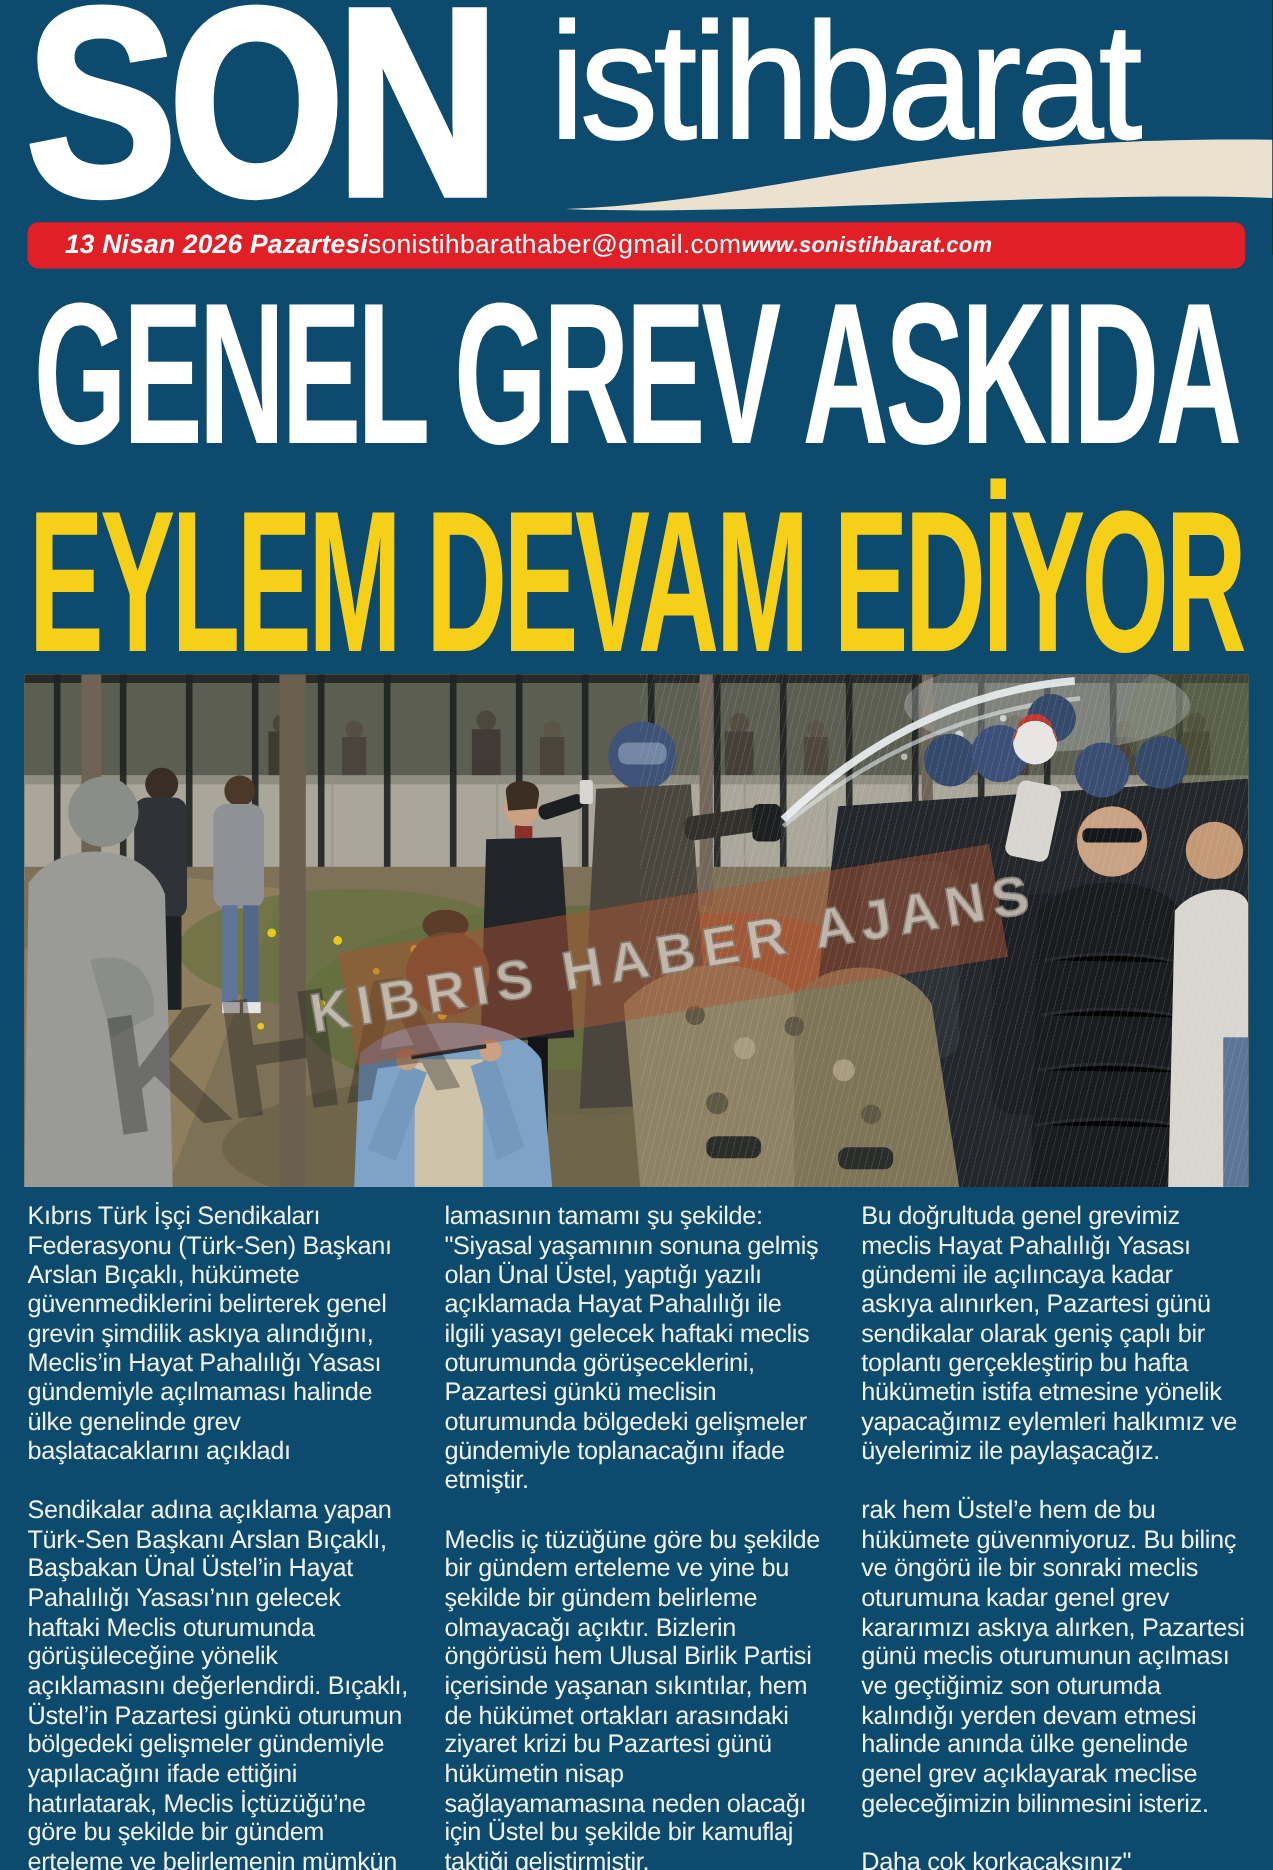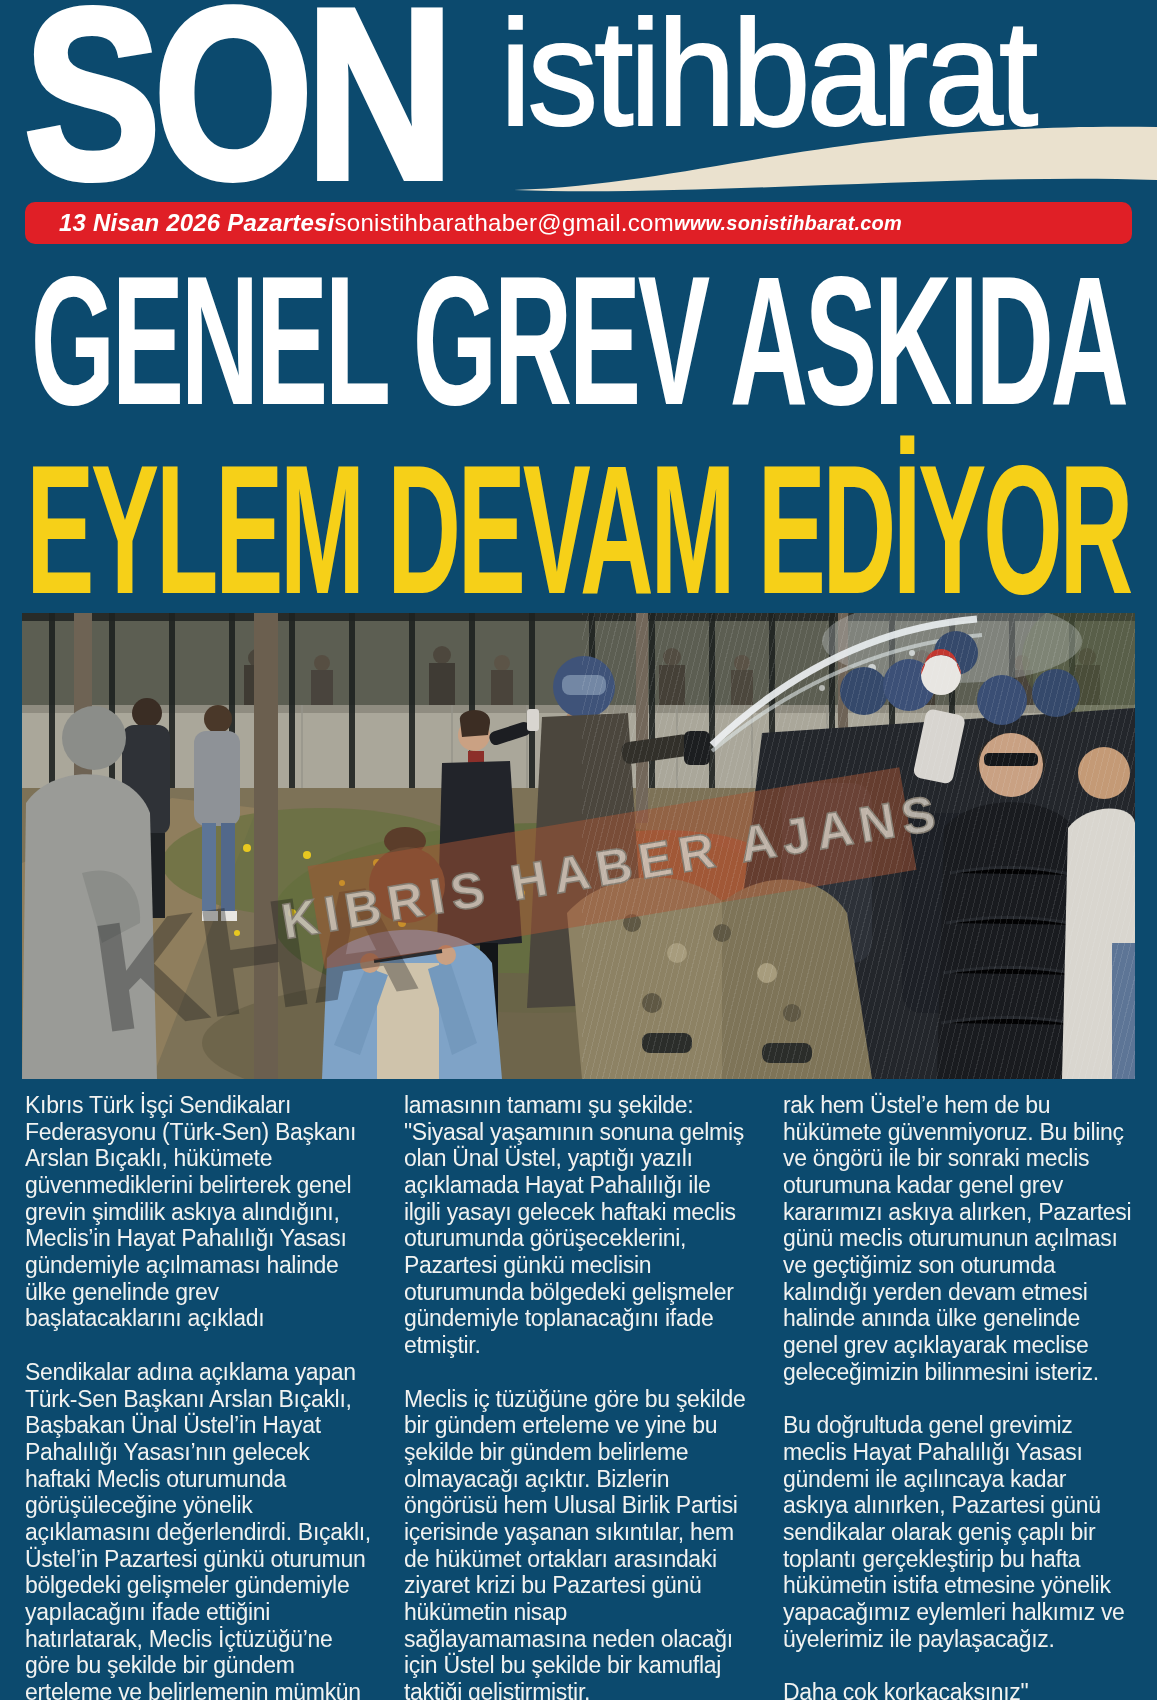--- a/index.html
+++ b/index.html
@@ -328,19 +328,19 @@
       <p>Kıbrıs Türk İşçi Sendikaları Federasyonu (Türk-Sen) Başkanı Arslan Bıçaklı, hükümete güvenmediklerini belirterek genel grevin şimdilik askıya alındığını, Meclis’in Hayat Pahalılığı Yasası gündemiyle açılmaması halinde ülke genelinde grev başlatacaklarını açıkladı</p>
       <p style="margin-bottom:0;">Sendikalar adına açıklama yapan Türk-Sen Başkanı Arslan Bıçaklı, Başbakan Ünal Üstel’in Hayat Pahalılığı Yasası’nın gelecek haftaki Meclis oturumunda görüşüleceğine yönelik açıklamasını değerlendirdi. Bıçaklı, Üstel’in Pazartesi günkü oturumun bölgedeki gelişmeler gündemiyle yapılacağını ifade ettiğini hatırlatarak, Meclis İçtüzüğü’ne göre bu şekilde bir gündem erteleme ve belirlemenin mümkün olmadığını kaydetti.</p>
 
     </div>
     <div class="col">
       <p>lamasının tamamı şu şekilde: "Siyasal yaşamının sonuna gelmiş olan Ünal Üstel, yaptığı yazılı açıklamada Hayat Pahalılığı ile ilgili yasayı gelecek haftaki meclis oturumunda görüşeceklerini, Pazartesi günkü meclisin oturumunda bölgedeki gelişmeler gündemiyle toplanacağını ifade etmiştir.</p>
       <p>Meclis iç tüzüğüne göre bu şekilde bir gündem erteleme ve yine bu şekilde bir gündem belirleme olmayacağı açıktır. Bizlerin öngörüsü hem Ulusal Birlik Partisi içerisinde yaşanan sıkıntılar, hem de hükümet ortakları arasındaki ziyaret krizi bu Pazartesi günü hükümetin nisap sağlayamamasına neden olacağı için Üstel bu şekilde bir kamuflaj taktiği geliştirmiştir.</p>
 
     </div>
     <div class="col">
+      <p>Bu doğrultuda genel grevimiz meclis Hayat Pahalılığı Yasası gündemi ile açılıncaya kadar askıya alınırken, Pazartesi günü sendikalar olarak geniş çaplı bir toplantı gerçekleştirip bu hafta hükümetin istifa etmesine yönelik yapacağımız eylemleri halkımız ve üyelerimiz ile paylaşacağız.</p>
       <p>rak hem Üstel’e hem de bu hükümete güvenmiyoruz. Bu bilinç ve öngörü ile bir sonraki meclis oturumuna kadar genel grev kararımızı askıya alırken, Pazartesi günü meclis oturumunun açılması ve geçtiğimiz son oturumda kalındığı yerden devam etmesi halinde anında ülke genelinde genel grev açıklayarak meclise geleceğimizin bilinmesini isteriz.</p>
-      <p>Bu doğrultuda genel grevimiz meclis Hayat Pahalılığı Yasası gündemi ile açılıncaya kadar askıya alınırken, Pazartesi günü sendikalar olarak geniş çaplı bir toplantı gerçekleştirip bu hafta hükümetin istifa etmesine yönelik yapacağımız eylemleri halkımız ve üyelerimiz ile paylaşacağız.</p>
       <p>Daha çok korkacaksınız"</p>
     </div>
   </div>
 
 </div>
 
 </body></html>

